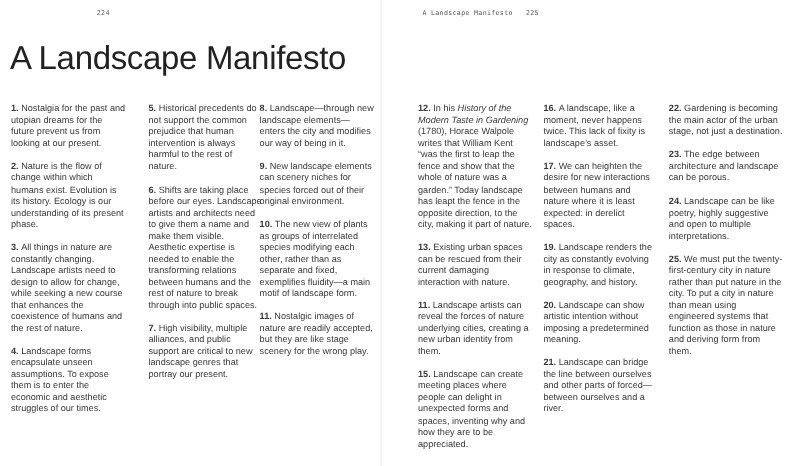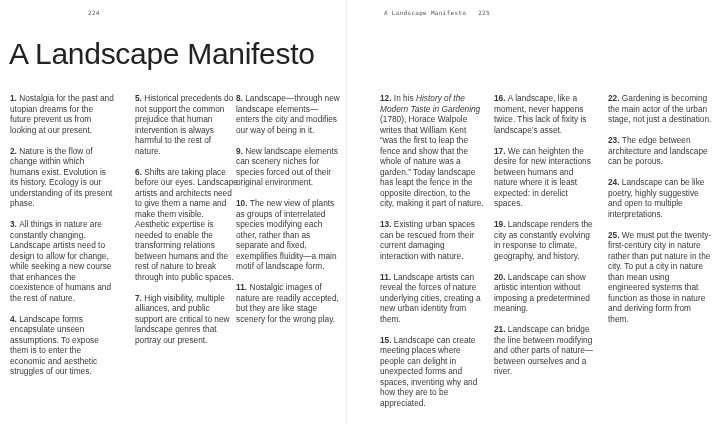--- a/index.html
+++ b/index.html
@@ -101,21 +101,21 @@
       <div class="item"><span class="item-num">12. </span><span class="">In his </span><span class="ital">History of the Modern Taste in Gardening</span><span class=""> (1780), Horace Walpole writes that William Kent “was the first to leap the fence and show that the whole of nature was a garden.” Today landscape has leapt the fence in the opposite direction, to the city, making it part of nature.</span></div>
       <div class="item"><span class="item-num">13. </span><span class="">Existing urban spaces can be rescued from their current damaging interaction with nature.</span></div>
       <div class="item"><span class="item-num">11. </span><span class="">Landscape artists can reveal the forces of nature underlying cities, creating a new urban identity from them.</span></div>
       <div class="item"><span class="item-num">15. </span><span class="">Landscape can create meeting places where people can delight in unexpected forms and spaces, inventing why and how they are to be appreciated.</span></div>
     </div>
   <div class="col c4">
       <div class="item"><span class="item-num">16. </span><span class="">A landscape, like a moment, never happens twice. This lack of fixity is landscape’s asset.</span></div>
       <div class="item"><span class="item-num">17. </span><span class="">We can heighten the desire for new interactions between humans and nature where it is least expected: in derelict spaces.</span></div>
       <div class="item"><span class="item-num">19. </span><span class="">Landscape renders the city as constantly evolving in response to climate, geography, and history.</span></div>
       <div class="item"><span class="item-num">20. </span><span class="">Landscape can show artistic intention without imposing a predetermined meaning.</span></div>
-      <div class="item"><span class="item-num">21. </span><span class="">Landscape can bridge the line between modifying and other parts of nature—between ourselves and a river.</span></div>
+      <div class="item"><span class="item-num">21. </span><span class="">Landscape can bridge the line between ourselves and other parts of forced—between ourselves and a river.</span></div>
     </div>
   <div class="col c5">
       <div class="item"><span class="item-num">22. </span><span class="">Gardening is becoming the main actor of the urban stage, not just a destination.</span></div>
       <div class="item"><span class="item-num">23. </span><span class="">The edge between architecture and landscape can be porous.</span></div>
       <div class="item"><span class="item-num">24. </span><span class="">Landscape can be like poetry, highly suggestive and open to multiple interpretations.</span></div>
       <div class="item"><span class="item-num">25. </span><span class="">We must put the twenty-first-century city in nature rather than put nature in the city. To put a city in nature than mean using engineered systems that function as those in nature and deriving form from them.</span></div>
     </div>
 
 </div>
 

